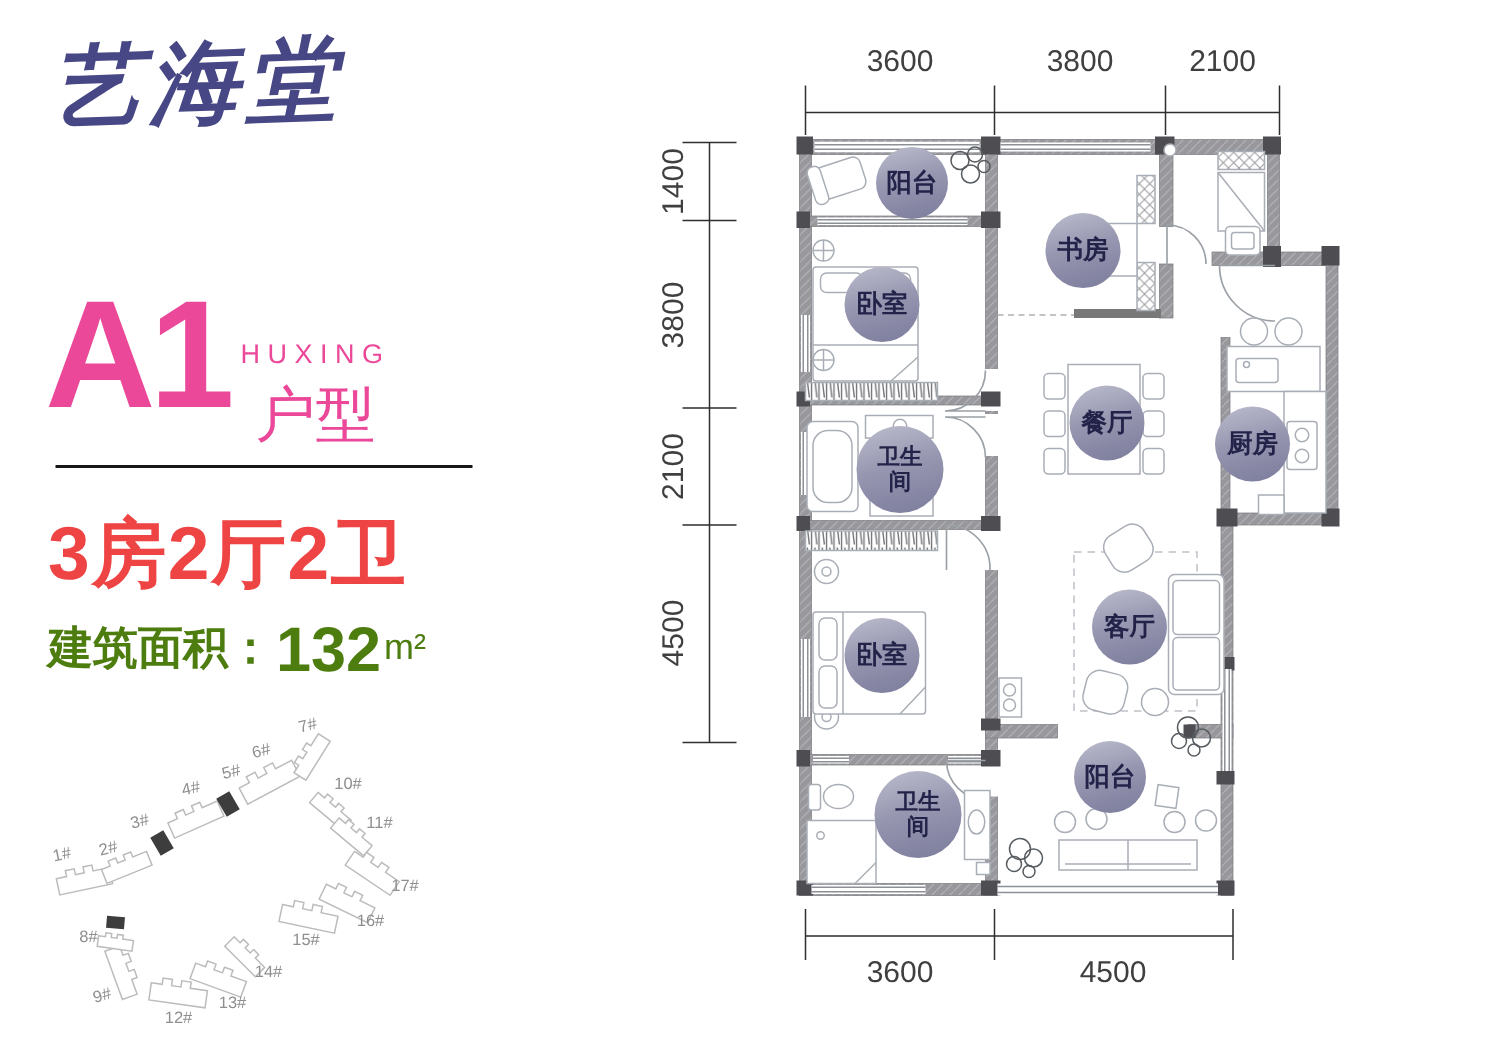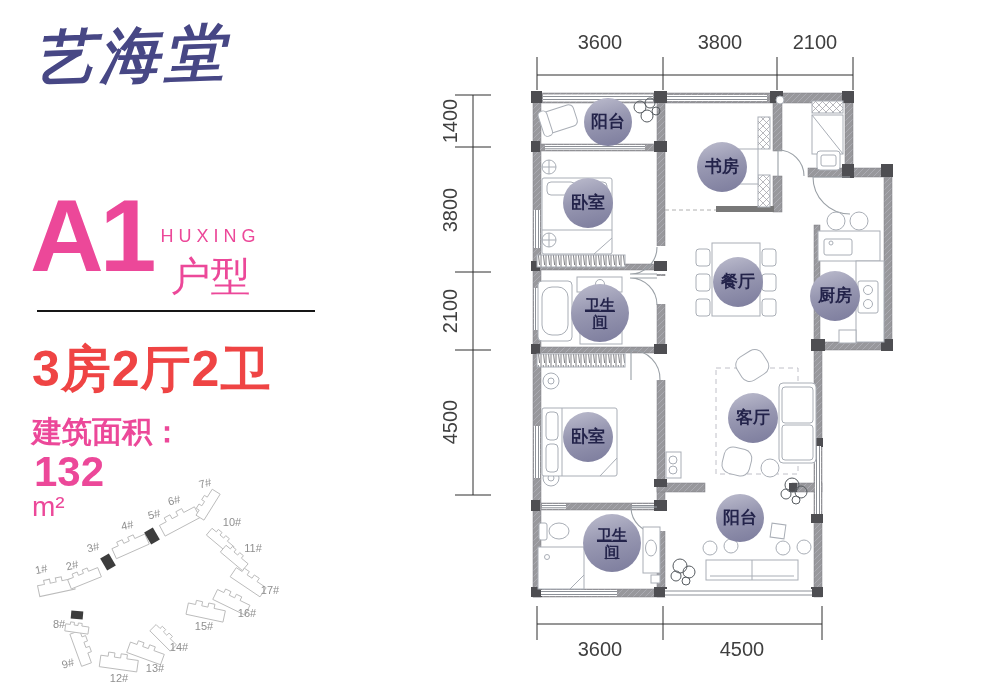--- a/index.html
+++ b/index.html
@@ -13,30 +13,30 @@
 
   .unit{position:absolute;left:30px;top:188px;display:flex;color:#ec4899;text-align:center;}
   .unit-name{font-size:102px;font-weight:bold;line-height:.95;letter-spacing:-4px;}
   .unit-sub{margin-left:8px;padding-top:38px;}
   .unit-en{font-size:18px;letter-spacing:5px;font-weight:normal;}
   .unit-cn{font-size:40px;margin-top:2px;}
 
   .rule{position:absolute;left:37px;top:310px;width:278px;height:2px;background:#161616;}
 
   .spec-rooms{position:absolute;left:32px;top:336px;font-size:50px;font-weight:800;color:#ef4444;letter-spacing:1px;}
-  .spec-area{position:absolute;left:32px;top:412px;color:#ec4899;display:flex;align-items:flex-start;font-weight:bold;flex-direction:column;}
+  .spec-area{position:absolute;left:32px;top:412px;color:#4d7c0f;display:flex;align-items:center;font-weight:bold;}
   .spec-area .lbl{font-size:30px;}
   .spec-area .val{font-size:42px;line-height:.9;margin:0 2px;}
-  .spec-area .unit2{font-size:28px;font-weight:normal;padding-bottom:2px;}
+  .spec-area .unit2{font-size:24px;font-weight:normal;padding-bottom:2px;}
 
   .room{position:absolute;border-radius:50%;
         background:linear-gradient(165deg,#bdbdce 0%,#9797b1 45%,#7b7b9c 100%);
         display:flex;align-items:center;justify-content:center;text-align:center;
         font-weight:bold;color:#23234a;font-size:17px;line-height:1.15;}
-  .room.two{font-size:15px;text-decoration:underline;}
+  .room.two{font-size:15px;}
   .room.two span{display:inline-block;width:34px;}
 
   .dim{position:absolute;color:#3f3f3f;font-size:20px;white-space:nowrap;
        transform:translate(-50%,-50%);}
   .dim.v{transform:translate(-50%,-50%) rotate(-90deg);}
 </style>
 </head>
 <body>
 
 <div id="canvas">

